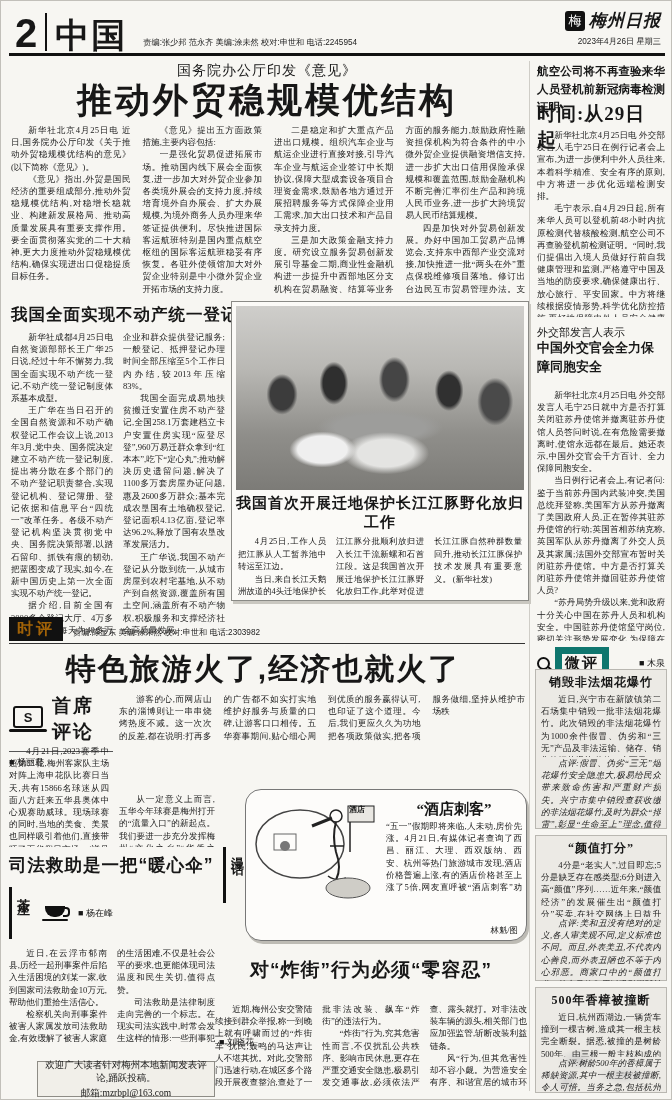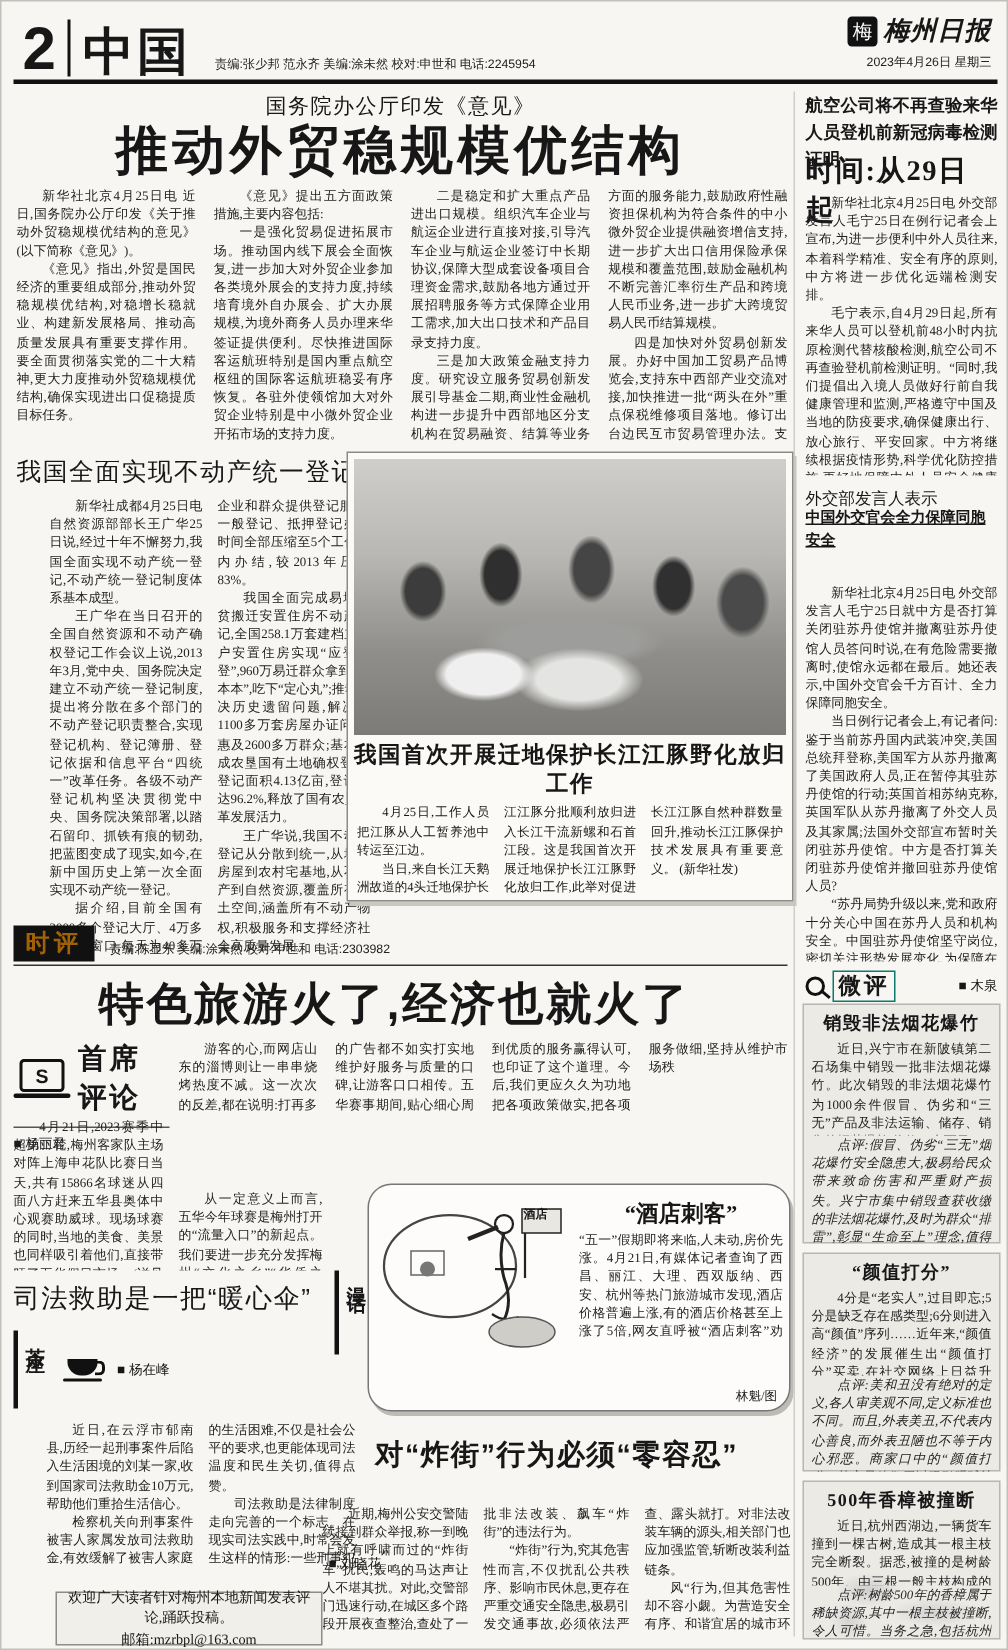--- a/index.html
+++ b/index.html
@@ -6,32 +6,32 @@
   html,body { background:#dedcd7; }
   .page {
     position:relative; width:672px; height:1100px; margin:0 auto;
     background:#f7f6f2; overflow:hidden; border:1px solid #c2c0ba;
     font-family:"Liberation Serif", serif; color:#171717;
   }
   .abs { position:absolute; }
   .sans { font-family:"Liberation Sans", sans-serif; }
   .bodytxt { font-size:8.6px; line-height:1.42; text-align:justify; overflow:hidden; color:#222; }
   .bodytxt p { margin:0; text-indent:2em; }
-  .cols2 { column-count:2; column-gap:10px;margin-left:22px; }
+  .cols2 { column-count:2; column-gap:10px; }
   .cols3 { column-count:3; column-gap:10px; }
   .cols4 { column-count:4; column-gap:12px; }
   .rule-black { background:#111; }
   .center { text-align:center; }
   .kicker { font-size:14px; letter-spacing:1px; }
   .h-lead { font-size:35px; font-weight:bold; letter-spacing:3px; white-space:nowrap; }
-  .h-mid  { font-size:16.5px; font-weight:normal; letter-spacing:1px; white-space:nowrap; }
+  .h-mid  { font-size:16.5px; font-weight:bold; letter-spacing:1px; white-space:nowrap; }
   .h-side1 { font-size:11.5px; font-weight:bold; line-height:1.55; text-align:justify; }
   .h-side1b { font-size:19px; font-weight:bold; letter-spacing:1px; }
   .h-side2k { font-size:11px; }
-  .h-side2 { font-size:10px; font-weight:bold; line-height:1.45;text-decoration:underline; }
+  .h-side2 { font-size:13px; font-weight:bold; line-height:1.45; }
   .credits { font-size:8.2px; color:#222; font-family:"Liberation Sans",sans-serif; }
   .photo-frame { border:1px solid #8a8a86; background:#fbfaf7; box-shadow:2px 3px 0 #c9c7c0; }
   .photo-art {
     background:
       radial-gradient(55px 30px at 30% 78%, #efefef 0 45%, rgba(0,0,0,0) 60%),
       radial-gradient(70px 34px at 52% 80%, #e4e4e2 0 40%, rgba(0,0,0,0) 62%),
       radial-gradient(26px 34px at 16% 48%, #3c3c3c 0 45%, rgba(0,0,0,0) 60%),
       radial-gradient(24px 36px at 34% 42%, #2f2f2f 0 45%, rgba(0,0,0,0) 60%),
       radial-gradient(26px 38px at 55% 40%, #454545 0 45%, rgba(0,0,0,0) 60%),
       radial-gradient(24px 34px at 74% 46%, #303030 0 45%, rgba(0,0,0,0) 60%),
@@ -40,21 +40,21 @@
       linear-gradient(#cfcecb 0%, #b9b8b4 34%, #8f8e8a 70%, #7c7b77 100%);
   }
   .caption-title { font-size:15px; font-weight:bold; letter-spacing:1px; }
   .cap-txt { font-size:8.4px; line-height:1.5; text-align:justify; overflow:hidden; }
   .cap-txt p { margin:0; text-indent:2em; }
   .sec-label { background:#111; color:#a16207; font-weight:bold; font-size:16px; letter-spacing:3px;
                display:flex; align-items:center; justify-content:center; }
   .h-shiping { font-size:30px; font-weight:bold; letter-spacing:2px; white-space:nowrap; }
   .chief-title { font-size:19px; font-weight:bold; letter-spacing:2px; }
   .author { font-size:9px; font-family:"Liberation Sans",sans-serif; }
-  .h-small { font-size:17.5px; font-weight:normal; letter-spacing:1px; white-space:nowrap; }
+  .h-small { font-size:17.5px; font-weight:bold; letter-spacing:1px; white-space:nowrap; }
   .gray-panel { background:#eceae5; border:1px solid #b9b7b1; }
   .wp-title { font-size:12px; font-weight:bold; text-align:center; letter-spacing:1px; }
   .cartoon-box { border:1px solid #777; background:#fdfcfa; box-shadow:2px 3px 0 #bdbbb4; }
   .cartoon-title { font-size:15px; font-weight:bold; text-align:center; }
   .vlabel { writing-mode:vertical-rl; text-orientation:upright; font-weight:bold; font-size:13px;
             letter-spacing:4px; border-left:3px solid #111; padding-left:2px; }
   .footerbox { border:1px solid #8e8c86; background:#f1efe9; font-size:9.5px; text-align:center;
                display:flex; flex-direction:column; justify-content:center; gap:2px; }
   .icon-lap { width:30px; height:22px; border:2px solid #111; border-radius:3px;
               display:flex; align-items:center; justify-content:center;
@@ -217,21 +217,21 @@
     </div>
 
   <div class="abs footerbox" style="left:36px; top:1060px; width:178px; height:36px; padding:2px 6px;">
     <span>欢迎广大读者针对梅州本地新闻发表评论,踊跃投稿。</span>
     <span>邮箱:mzrbpl@163.com</span>
   </div>
 
   <div class="abs" style="left:536px; top:646px; width:128px; display:flex; align-items:center; justify-content:space-between;">
     <span style="display:flex; align-items:center; gap:5px;">
       <span class="mag"></span>
-      <span class="sans" style="font-size:15px; font-weight:bold; letter-spacing:2px; border:1px solid #0f766e; padding:0 3px;">微评</span>
+      <span class="sans" style="font-size:15px; font-weight:bold; letter-spacing:2px; border:7px solid #0f766e; padding:0 3px;">微评</span>
     </span>
     <span class="author">■ 木泉</span>
   </div>
 
   <div class="abs gray-panel" style="left:534px; top:668px; width:132px; height:160px; padding:4px 5px;">
     <div class="wp-title">销毁非法烟花爆竹</div>
     <div class="bodytxt" style="height:64px; margin-top:2px;">
         <p>近日,兴宁市在新陂镇第二石场集中销毁一批非法烟花爆竹。此次销毁的非法烟花爆竹为1000余件假冒、伪劣和“三无”产品及非法运输、储存、销售的烟花爆竹,价值20余万元。</p>
       </div>
     <div class="bodytxt" style="height:72px; font-style:italic;">

